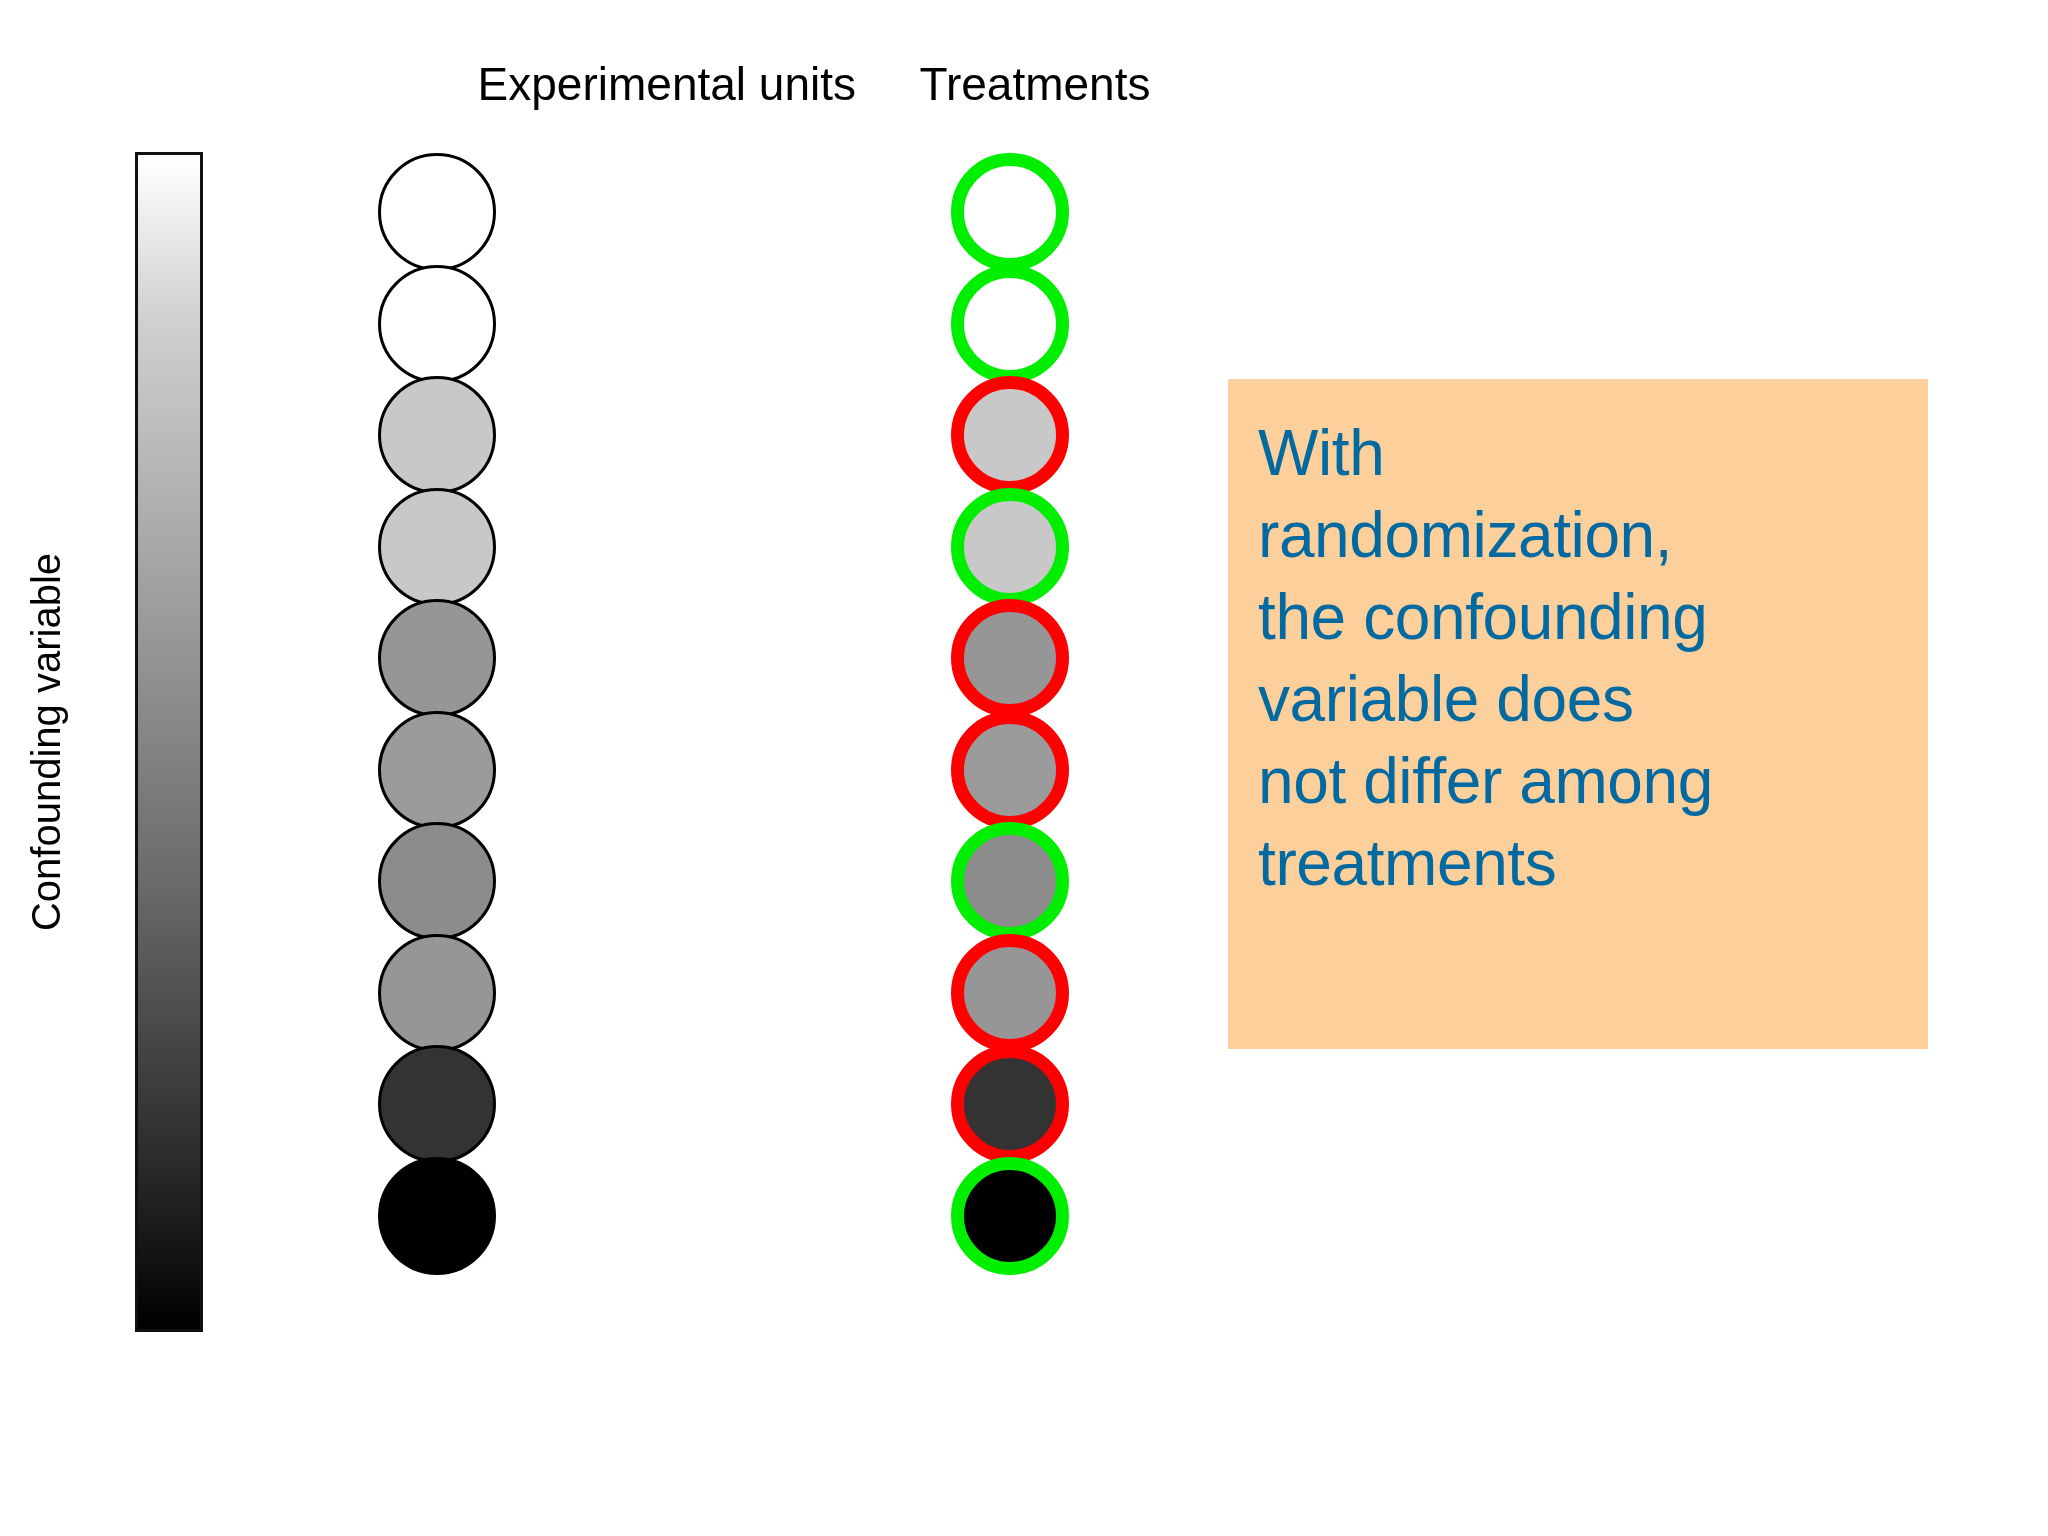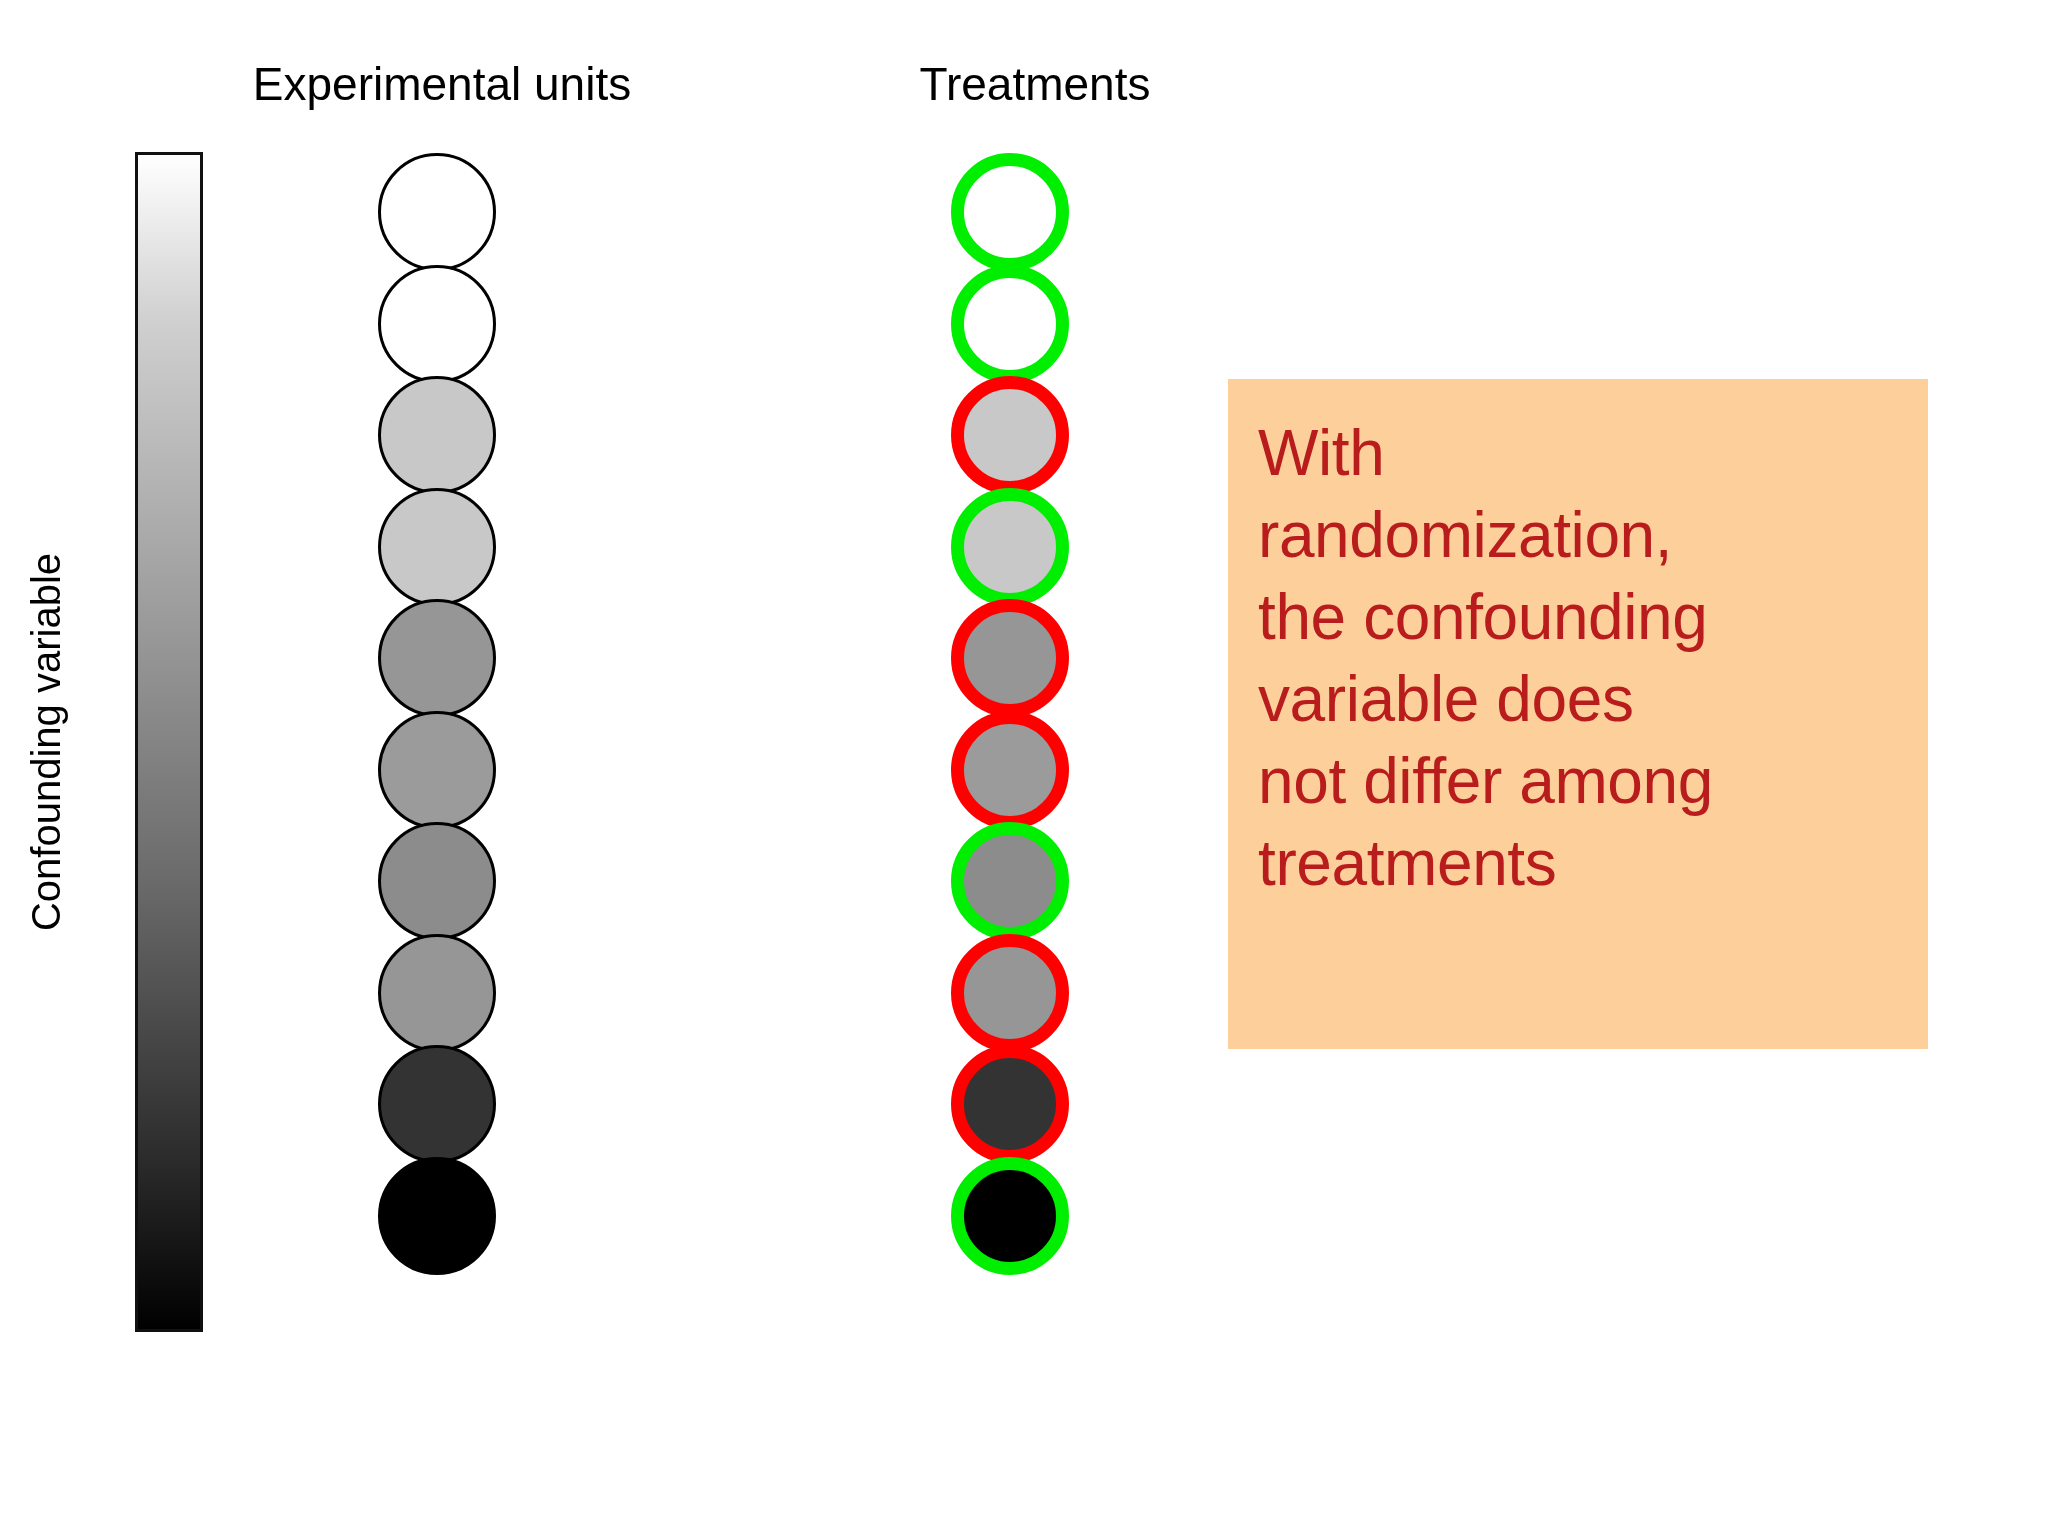--- a/index.html
+++ b/index.html
@@ -26,24 +26,24 @@
   
   .col-heading {
     position: absolute;
     font-size: 46px;
     font-weight: 400;
     color: #000;
     white-space: nowrap;
     letter-spacing: 0px;
   }
   #heading-experimental-units {
-    left: 17px;
+    left: 6px;
     top: 57px;
     width: 850px;
-    text-align: center;
+    text-align: right;
   }
   #heading-treatments {
     left: 720px;
     top: 57px;
     width: 630px;
     text-align: center;
   }
 
   
   .axis-label-wrap {
@@ -108,21 +108,21 @@
     width: 700px;
     height: 670px;
     background: #fccf9b;
     box-sizing: border-box;
     padding: 34px 18px 0 30px;
   }
   #callout-text {
     font-size: 64px;
     line-height: 1.28;
     font-weight: 400;
-    color: #b91c1c;
+    color: #0369a1;
     white-space: pre-line;
     letter-spacing: -0.4px;
   }
 </style>
 </head>
 <body>
 
 <div class="stage">
 
   <div class="col-heading" id="heading-experimental-units">Experimental units</div>

